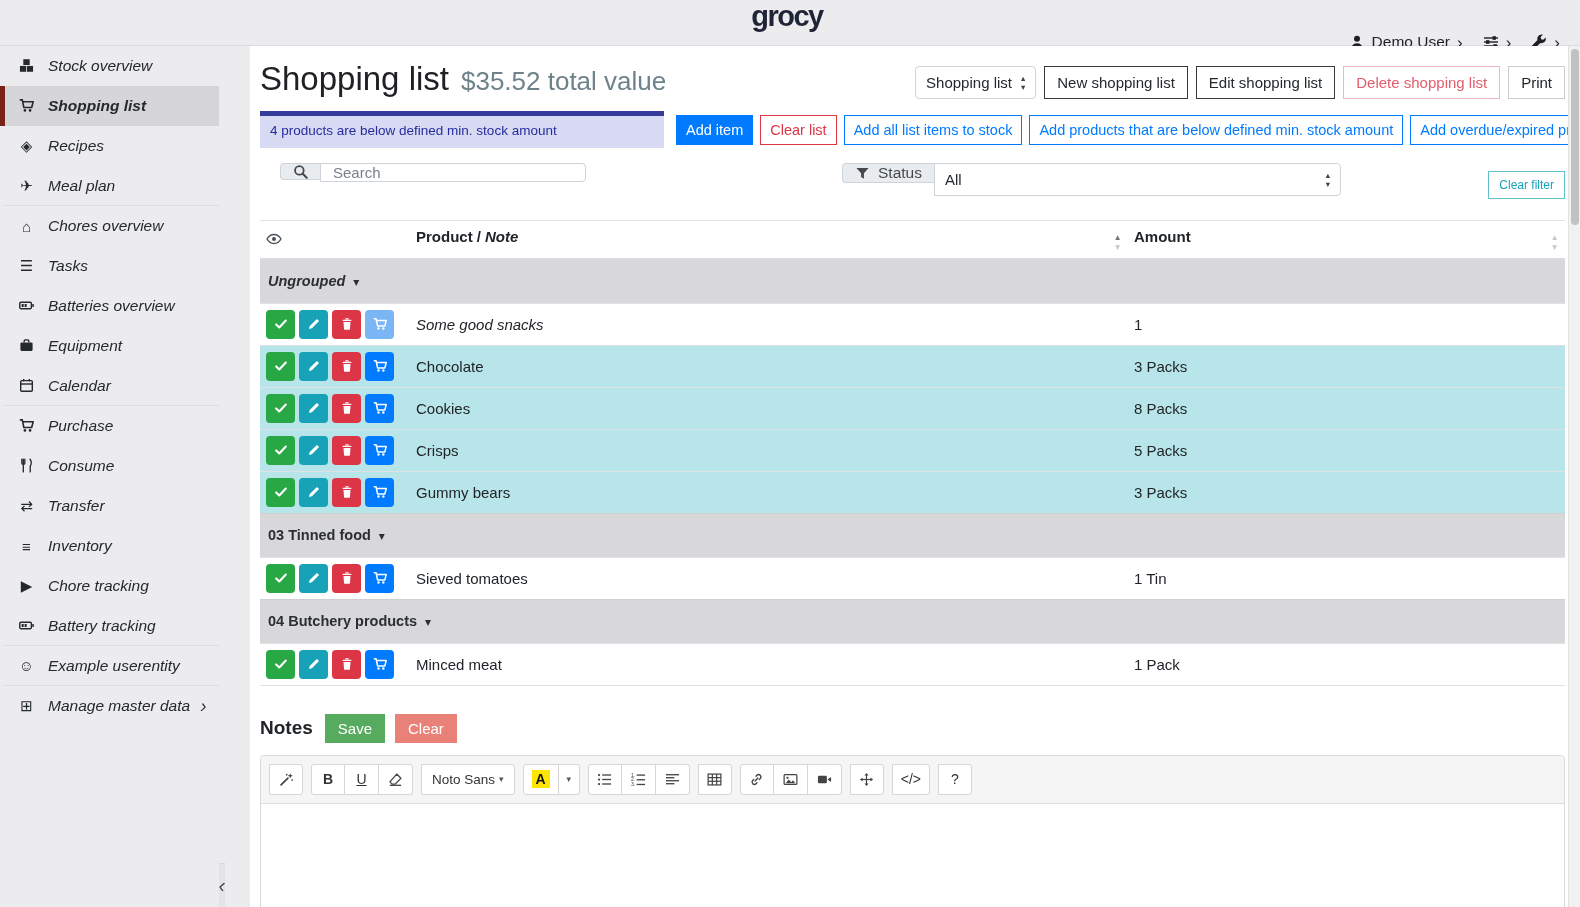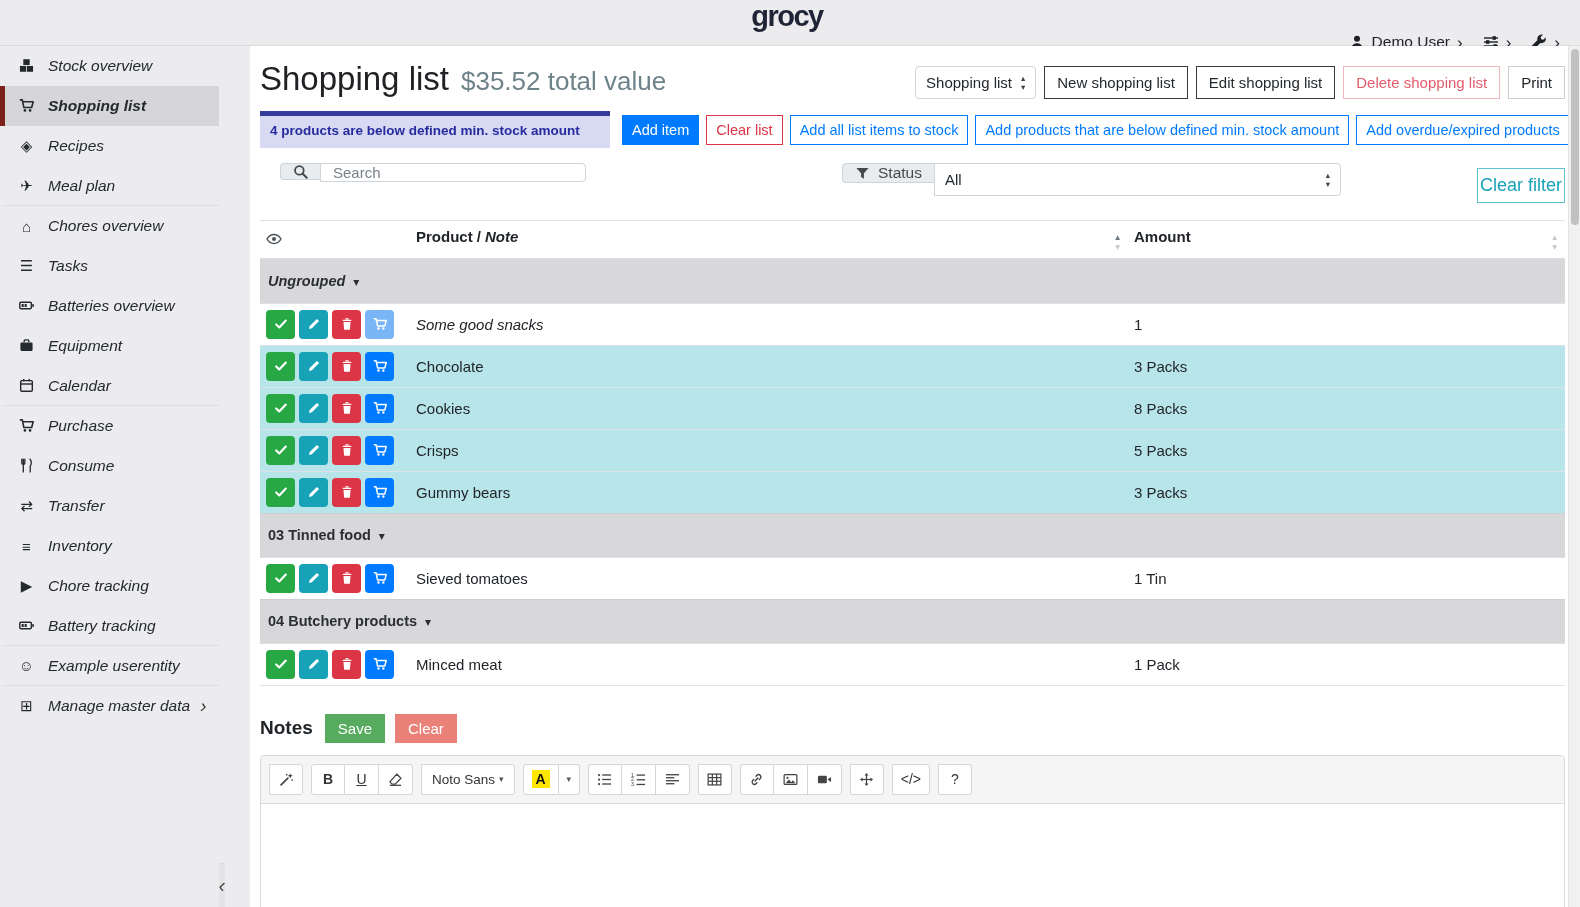--- a/index.html
+++ b/index.html
@@ -45,34 +45,34 @@
   .outline-red { border-color:#dc3545; color:#dc3545; }
   .outline-blue { border-color:#007bff; color:#007bff; }
   .outline-teal { border-color:#62c1cf; color:#17a2b8; }
 
   .select-box { display:flex; align-items:center; gap:9px; border:1px solid #ced4da; background:#fff; border-radius:4px; padding:7px 10px; font-size:15px; cursor:pointer; color:#24292d; }
   .updown { display:flex; flex-direction:column; font-size:8.5px; line-height:1; color:#444; }
 
   
   .bar-row { display:flex; align-items:center; gap:7px; margin-bottom:15px; }
   .bar-row .btn { padding:6px 9px; font-size:14.5px; }
-  .notice { width:350px; flex:none; height:37px; background:#d7daf2; position:relative; padding:12px 10px 0; font-size:13.5px; font-weight:700; color:#262c9e; margin-right:5px; overflow:hidden; white-space:nowrap; }
+  .notice { width:404px; flex:none; height:37px; background:#d7daf2; position:relative; padding:12px 10px 0; font-size:13.5px; font-weight:400; color:#262c9e; margin-right:5px; overflow:hidden; white-space:nowrap; }
   .notice-bar { position:absolute; top:0; left:0; right:0; height:5px; background:#343b9b; }
 
   
   .filter-row { display:flex; align-items:center; margin-bottom:13px; }
   .input-group { display:flex; align-items:flex-start; height:44px;padding-left:20px; }
   .ig-prepend { background:#e9ecef; border:1px solid #ced4da; border-right:none; border-radius:4px 0 0 4px; display:flex; align-items:center; gap:8px; padding:0 12px; color:#44494e; font-size:15.5px; }
   .ig-prepend .svgi { font-size:15px; color:#44494e; }
   .search-group { width:326px; }
   .search-group input { flex:1; min-width:0; border:1px solid #ced4da; border-radius:0 4px 4px 0; padding:0 12px; font-size:15px; font-family:inherit; color:#495057; outline:none; }
   .search-group input::placeholder { color:#79818a; }
   .status-group { width:519px; margin-left:236px; }
   .status-group .select-box { flex:1; border-radius:0 4px 4px 0; justify-content:space-between; }
-  .clear-filter { margin-left:auto; padding:6px 2px; font-size:18px; }
+  .clear-filter { margin-left:auto; padding:6px 10px; font-size:12px; }
 
   
   .list-table { width:100%; border-collapse:collapse; border-bottom:1px solid #dee2e6; }
   .list-table th { text-align:left; font-size:15px; font-weight:700; color:#212529; padding:7px 8px 7px 6px; border-top:1px solid #dee2e6; border-bottom:2px solid #d8dce0; }
   .th-actions { width:150px; }
   .th-actions .svgi { font-size:16px; color:#495057; }
   .th-amount { width:437px; }
   .note-h { font-weight:700; margin-left:4px; }
   .sort { float:right; display:inline-flex; flex-direction:column; font-size:9.5px; line-height:1; color:#c3c9cf; margin-top:4px; }
   .sort .dark { color:#6c757d; }

